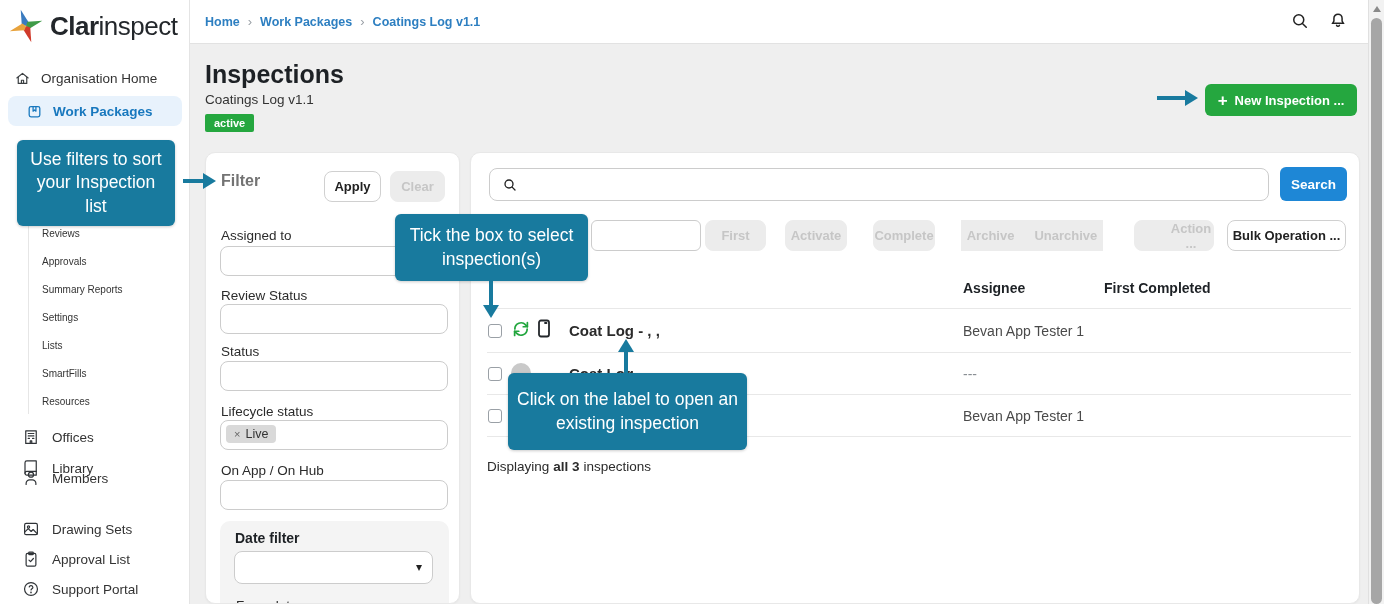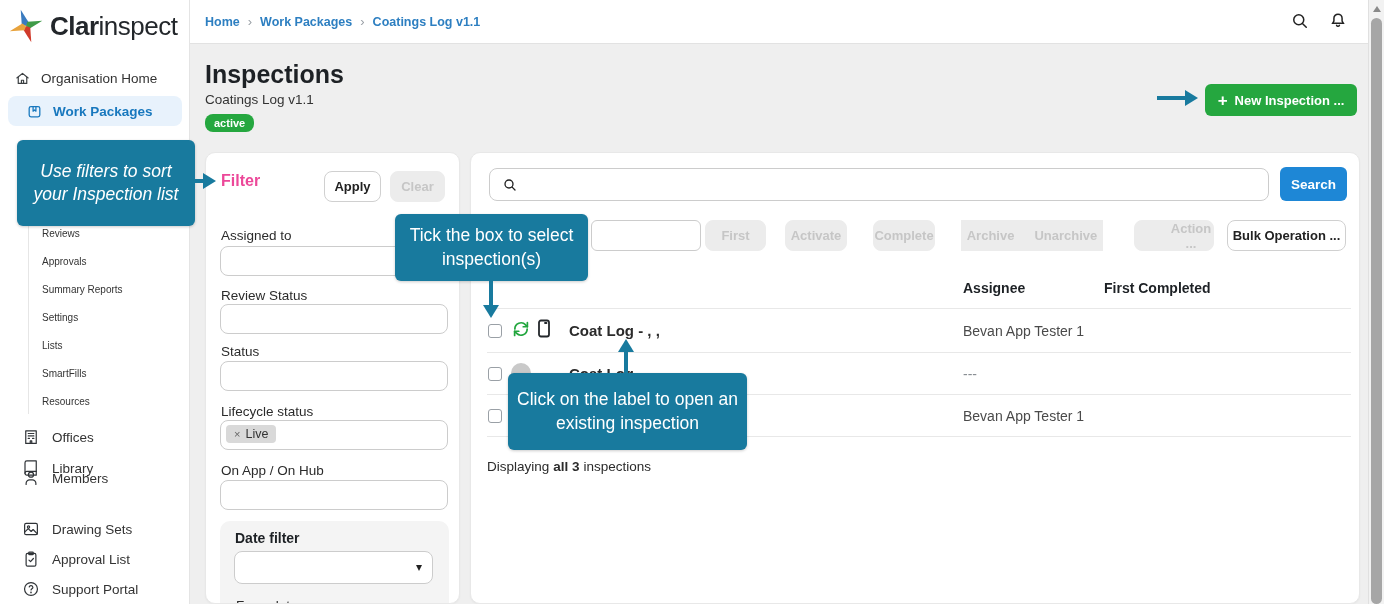--- a/index.html
+++ b/index.html
@@ -24,31 +24,31 @@
   .topbar { position:absolute; left:190px; top:0; width:1178px; height:44px; background:#fff; border-bottom:1px solid #e2e2e2; z-index:4; }
   .breadcrumb { position:absolute; left:15px; top:14px; display:flex; align-items:center; gap:8px; font-size:12.5px; }
   .crumb { color:#2d7fc1; font-weight:600; cursor:pointer; }
   .crumb-sep { color:#9aa0a6; font-size:13px; }
   .top-icons { position:absolute; right:20px; top:11px; display:flex; gap:18px; }
   .top-icons svg { width:20px; height:20px; stroke:#222; fill:none; stroke-width:1.8; stroke-linecap:round; cursor:pointer; }
 
   
   .page-title { position:absolute; left:205px; top:60px; font-size:25px; font-weight:700; color:#1d2125; z-index:2; }
   .page-subtitle { position:absolute; left:205px; top:92px; font-size:13.5px; color:#333; z-index:2; }
-  .badge { position:absolute; left:205px; top:114px; background:#25a73f; color:#fff; font-size:11px; font-weight:700; padding:3px 9px; border-radius:8px; z-index:2; }
+  .badge { position:absolute; left:205px; top:114px; background:#25a73f; color:#fff; font-size:11px; font-weight:700; padding:3px 9px; border-radius:2px; z-index:2; }
   .new-btn { position:absolute; left:1205px; top:84px; width:152px; height:32px; background:#25a73f; border:none; border-radius:6px; color:#fff; font-size:13px; font-weight:700; display:flex; align-items:center; justify-content:center; gap:7px; cursor:pointer; z-index:2; font-family:inherit; }
   .new-btn .plus { font-size:17px; font-weight:700; line-height:1; }
 
   
   .card { position:absolute; background:#fff; border:1px solid #e8e8e8; border-radius:10px; box-shadow:0 1px 2px rgba(0,0,0,.04); z-index:1; }
   .filter-card { left:205px; top:152px; width:255px; height:452px; overflow:hidden; }
   .results-card { left:470px; top:152px; width:890px; height:452px; overflow:hidden; }
 
   
-  .filter-title { position:absolute; left:15px; top:19px; font-size:16px; font-weight:700; color:#ec4899; }
+  .filter-title { position:absolute; left:15px; top:19px; font-size:16px; font-weight:700; color:#737373; }
   .btn-white { background:#fff; border:1px solid #d0d0d0; border-radius:8px; font-size:13px; font-weight:700; color:#222; cursor:pointer; font-family:inherit; }
   .btn-disabled { background:#ececec; border:1px solid #ececec; border-radius:8px; font-size:13px; font-weight:600; color:#c6c6c6; font-family:inherit; }
   .apply-btn { position:absolute; left:118px; top:18px; width:57px; height:31px; }
   .clear-btn { position:absolute; left:184px; top:18px; width:55px; height:31px; }
   .f-label { position:absolute; left:15px; font-size:13.5px; color:#2b2b2b; }
   .f-input { position:absolute; left:14px; width:228px; height:30px; background:#fff; border:1px solid #ccc; border-radius:8px; }
   .chip { display:inline-flex; align-items:center; gap:5px; margin:4px 0 0 5px; background:#d9d9d9; border-radius:4px; padding:2px 8px; font-size:12.5px; color:#333; cursor:pointer; }
   .chip .x { color:#666; font-size:11px; }
   .date-group { position:absolute; left:14px; top:368px; width:229px; height:110px; background:#f4f4f4; border-radius:10px; }
   .date-label { position:absolute; left:15px; top:9px; font-size:14px; font-weight:700; color:#1d2125; }
@@ -75,21 +75,21 @@
   .sync-ic svg { width:18px; height:18px; stroke:#22a63e; fill:none; stroke-width:2.3; stroke-linecap:round; stroke-linejoin:round; }
   .phone-ic { position:absolute; left:65px; width:16px; height:19px; }
   .phone-ic svg { width:16px; height:19px; stroke:#23272b; fill:none; stroke-width:1.8; stroke-linecap:round; }
   .gray-circle { position:absolute; left:40px; width:20px; height:20px; border-radius:50%; background:#c9c9c9; }
   .summary { position:absolute; left:16px; top:306px; font-size:13.5px; color:#2b2b2b; display:flex; gap:4px; }
   .summary b { font-weight:700; }
 
   
   .tip { position:absolute; background:#187a9e; color:#fff; border-radius:6px; display:flex; align-items:center; justify-content:center; text-align:center; font-size:17.5px; line-height:1.32; z-index:40; box-shadow:0 1px 3px rgba(0,0,0,.2); padding:6px 8px; }
   .tip-create { left:936px; top:73px; width:222px; height:54px; }
-  .tip-filters { left:17px; top:140px; width:178px; height:86px;font-style:italic; }
+  .tip-filters { left:17px; top:140px; width:158px; height:86px; }
   .tip-tick { left:395px; top:214px; width:193px; height:67px; }
   .tip-open { left:508px; top:373px; width:239px; height:77px; }
   .shaft-h { position:absolute; height:4px; background:#187a9e; z-index:40; }
   .shaft-v { position:absolute; width:4px; background:#187a9e; z-index:40; }
   .head-right { position:absolute; width:0; height:0; border-top:8px solid transparent; border-bottom:8px solid transparent; border-left:13px solid #187a9e; z-index:40; }
   .head-down { position:absolute; width:0; height:0; border-left:8px solid transparent; border-right:8px solid transparent; border-top:13px solid #187a9e; z-index:40; }
   .head-up { position:absolute; width:0; height:0; border-left:8px solid transparent; border-right:8px solid transparent; border-bottom:13px solid #187a9e; z-index:40; }
 
   
   .scrollbar { position:absolute; right:0; top:0; width:16px; height:604px; background:#f2f2f2; border-left:1px solid #e0e0e0; z-index:50; }

